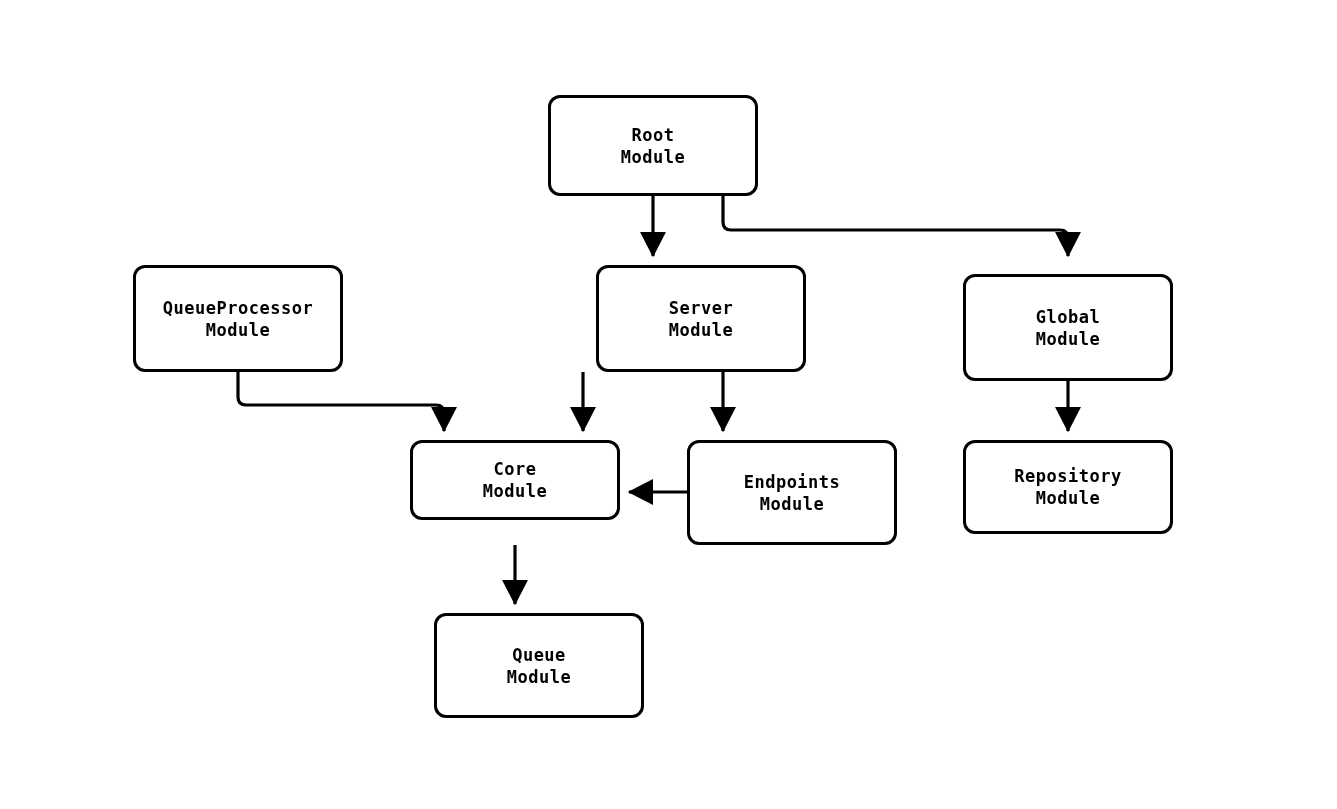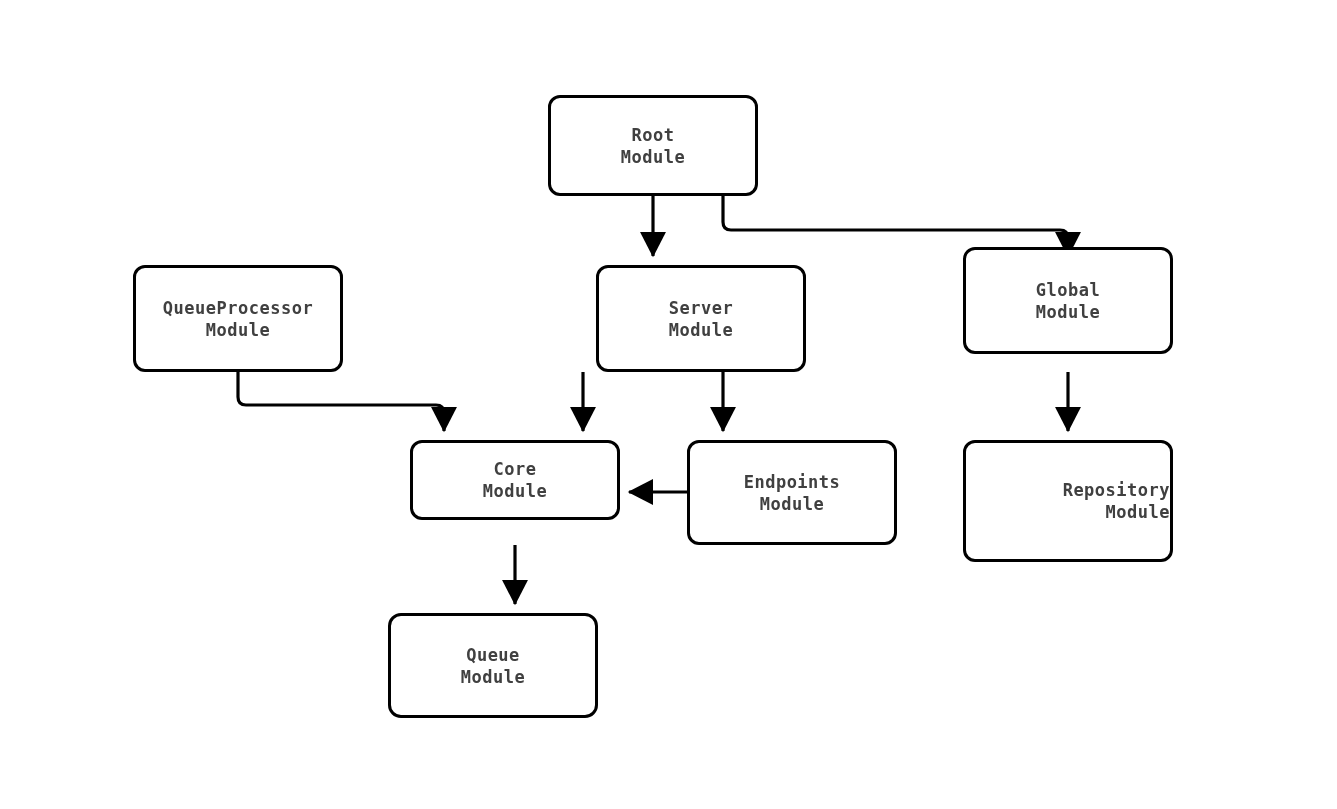--- a/index.html
+++ b/index.html
@@ -38,21 +38,21 @@
     flex-direction: column;
     align-items: center;
     justify-content: center;
     z-index: 2;
   }
   .node-line {
     font-family: "DejaVu Sans Mono", "Liberation Mono", monospace;
     font-size: 17px;
     line-height: 22px;
     font-weight: 700;
-    color: #404040;
+    color: #000000;
     letter-spacing: 0.5px;
     white-space: nowrap;
     text-align: center;
   }
 </style>
 </head>
 <body>
 
 <div id="diagram-canvas">
 
@@ -88,38 +88,38 @@
   <div class="node" style="left:133px; top:265px; width:210px; height:107px;">
     <div class="node-line">QueueProcessor</div>
     <div class="node-line">Module</div>
   </div>
 
   <div class="node" style="left:548px; top:265px; width:210px; height:107px;margin-left:48px;">
     <div class="node-line">Server</div>
     <div class="node-line">Module</div>
   </div>
 
-  <div class="node" style="left:963px; top:247px; width:210px; height:107px;">
+  <div class="node" style="left:963px; top:274px; width:210px; height:107px;">
     <div class="node-line">Global</div>
     <div class="node-line">Module</div>
   </div>
 
   <div class="node" style="left:410px; top:440px; width:210px; height:80px;">
     <div class="node-line">Core</div>
     <div class="node-line">Module</div>
   </div>
 
   <div class="node" style="left:687px; top:440px; width:210px; height:105px;">
     <div class="node-line">Endpoints</div>
     <div class="node-line">Module</div>
   </div>
 
-  <div class="node" style="left:963px; top:440px; width:210px; height:122px;align-items:flex-end;">
+  <div class="node" style="left:963px; top:440px; width:210px; height:94px;">
     <div class="node-line">Repository</div>
     <div class="node-line">Module</div>
   </div>
 
-  <div class="node" style="left:388px; top:613px; width:210px; height:105px;border-radius:13px;">
+  <div class="node" style="left:434px; top:613px; width:210px; height:105px;">
     <div class="node-line">Queue</div>
     <div class="node-line">Module</div>
   </div>
 
 </div>
 
 </body></html>

